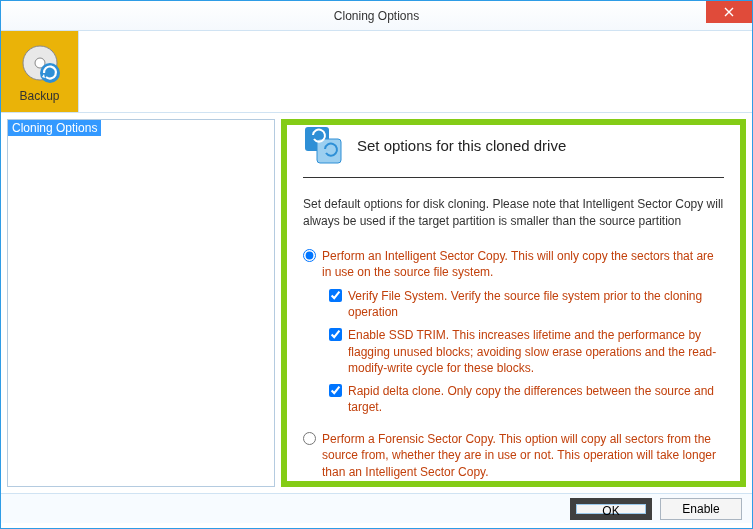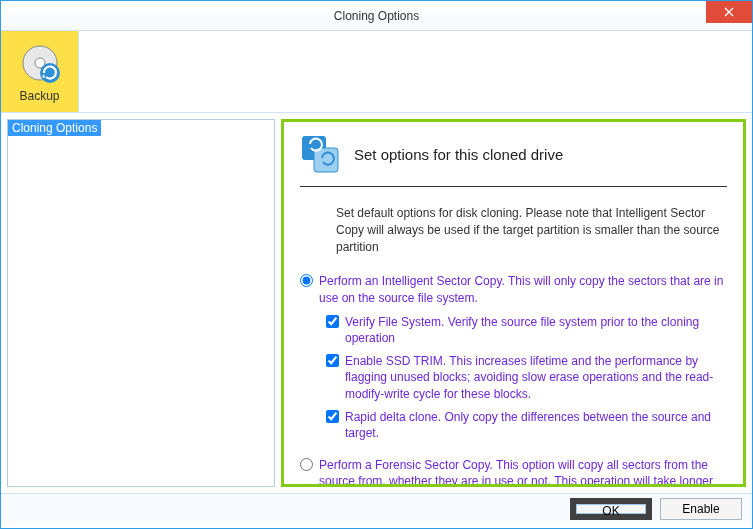--- a/index.html
+++ b/index.html
@@ -43,21 +43,21 @@
 .toolbar {
   height: 82px;
   background: #fff;
   border-bottom: 1px solid #d0e3f3;
   display: flex;
   align-items: stretch;
   padding: 0;
 }
 .tool-item {
   width: 78px;
-  background: #fde047;
+  background: #eab308;
   border-right: 1px solid #d0e3f3;
   display: flex;
   flex-direction: column;
   align-items: center;
   justify-content: center;
   gap: 4px;
   cursor: pointer;
 }
 .tool-item .icon-wrap {
   width: 44px;
@@ -82,23 +82,23 @@
 .tree-item {
   background: #3399ff;
   color: #fff;
   padding: 1px 4px;
   margin: 0;
   display: inline-block;
   font-size: 12px;
 }
 .right-panel {
   flex: 1;
-  border: 3px solid #84cc16;
-  background: #fff;
-  padding: 12px 16px;
+  border: 6px solid #84cc16;
+  background: #fff;
+  padding: 0 16px;
   overflow: hidden;
 }
 .section-header {
   display: flex;
   align-items: center;
   gap: 14px;
   margin-bottom: 12px;
 }
 .section-header .hicon {
   width: 40px;
@@ -115,38 +115,37 @@
 .divider {
   border: none;
   border-top: 1px solid #333;
   margin: 6px 0 18px 0;
 }
 .desc {
   font-size: 12px;
   color: #333;
   line-height: 1.4;
   margin-bottom: 18px;
-  margin-left: 36px;
 }
 .option-group { margin-bottom: 16px; }
 .radio-row, .check-row {
   display: flex;
   align-items: flex-start;
   gap: 6px;
   line-height: 1.35;
 }
 .radio-row { margin-bottom: 8px; }
 .radio-row input, .check-row input { margin-top: 1px; flex-shrink: 0; }
 .sub-options {
   margin-left: 26px;
   display: flex;
   flex-direction: column;
   gap: 7px;
 }
-.check-row span, .radio-row span { color: #6d28d9; }
+.check-row span, .radio-row span { color: #c2410c; }
 .footer {
   height: 30px;
   border-top: 1px solid #d0e3f3;
   display: flex;
   justify-content: flex-end;
   align-items: center;
   padding: 0 10px;
   gap: 8px;
   background: #f7fbff;
 }

